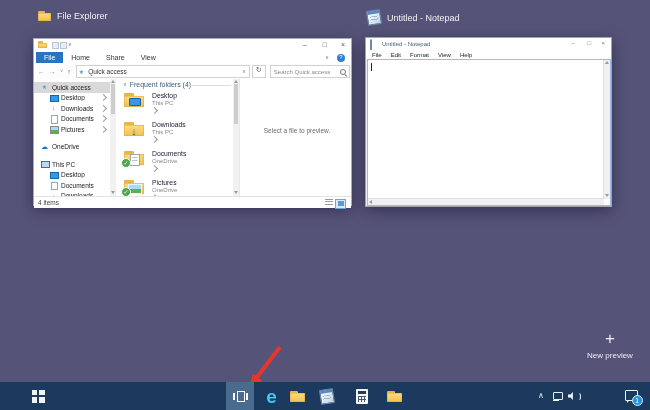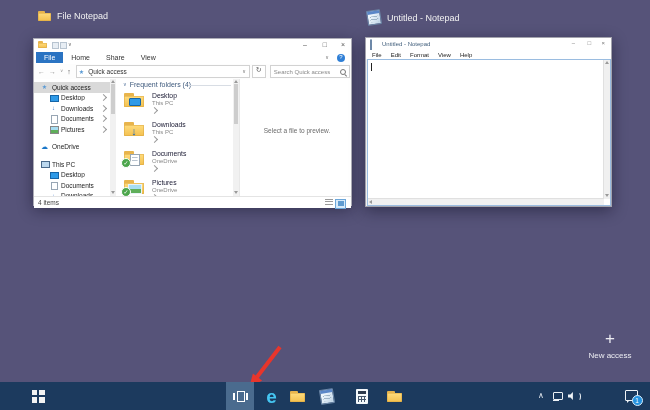--- a/index.html
+++ b/index.html
@@ -176,21 +176,21 @@
   #newdesk .plus{font-size:17px;font-weight:300;line-height:17px;}
   #newdesk .ndl{font-size:8px;margin-top:3px;}
 </style>
 </head>
 <body>
 
 <div id="screen" class="nosel">
 
   <div class="a thumb-label" style="left:38px;top:10px;">
     <span class="folder" style="width:13px;height:11px;"></span>
-    <span>File Notepad</span>
+    <span>File Explorer</span>
   </div>
 
   <div id="fe-win" class="a win">
 
     <div class="a fe-title">
       <span class="a folder" style="left:4px;top:2px;width:9px;height:7px;"></span>
       <span class="a qat-sq" style="left:18px;top:3px;"></span>
       <span class="a qat-sq" style="left:26px;top:3px;"></span>
       <span class="a g g-dn" style="left:34px;top:3px;font-size:5px;color:#666;"></span>
       <span class="a cap g g-min" style="right:44px;"></span>
@@ -369,21 +369,21 @@
         <div class="tri dn" style="position:absolute;bottom:1px;left:1px;"></div>
       </div>
       <div class="np-hsb">
         <div class="tri lf"></div>
       </div>
     </div>
   </div>
 
   <div id="newdesk" class="a">
     <div class="plus g g-plus" style="display:inline-block;"></div>
-    <div class="ndl">New access</div>
+    <div class="ndl">New preview</div>
   </div>
 
   <svg class="a" style="left:240px;top:344px;" width="48" height="50" viewBox="0 0 48 50">
     <line x1="40" y1="3" x2="17" y2="33" stroke="#e8352b" stroke-width="4"></line>
     <polygon points="9,44 12.9,29.5 22.1,36.5" fill="#e8352b"></polygon>
   </svg>
 
   <div id="taskbar" class="a">
     <div class="a tb-btn" style="left:18px;width:40px;">
       <span class="winlogo"></span>

